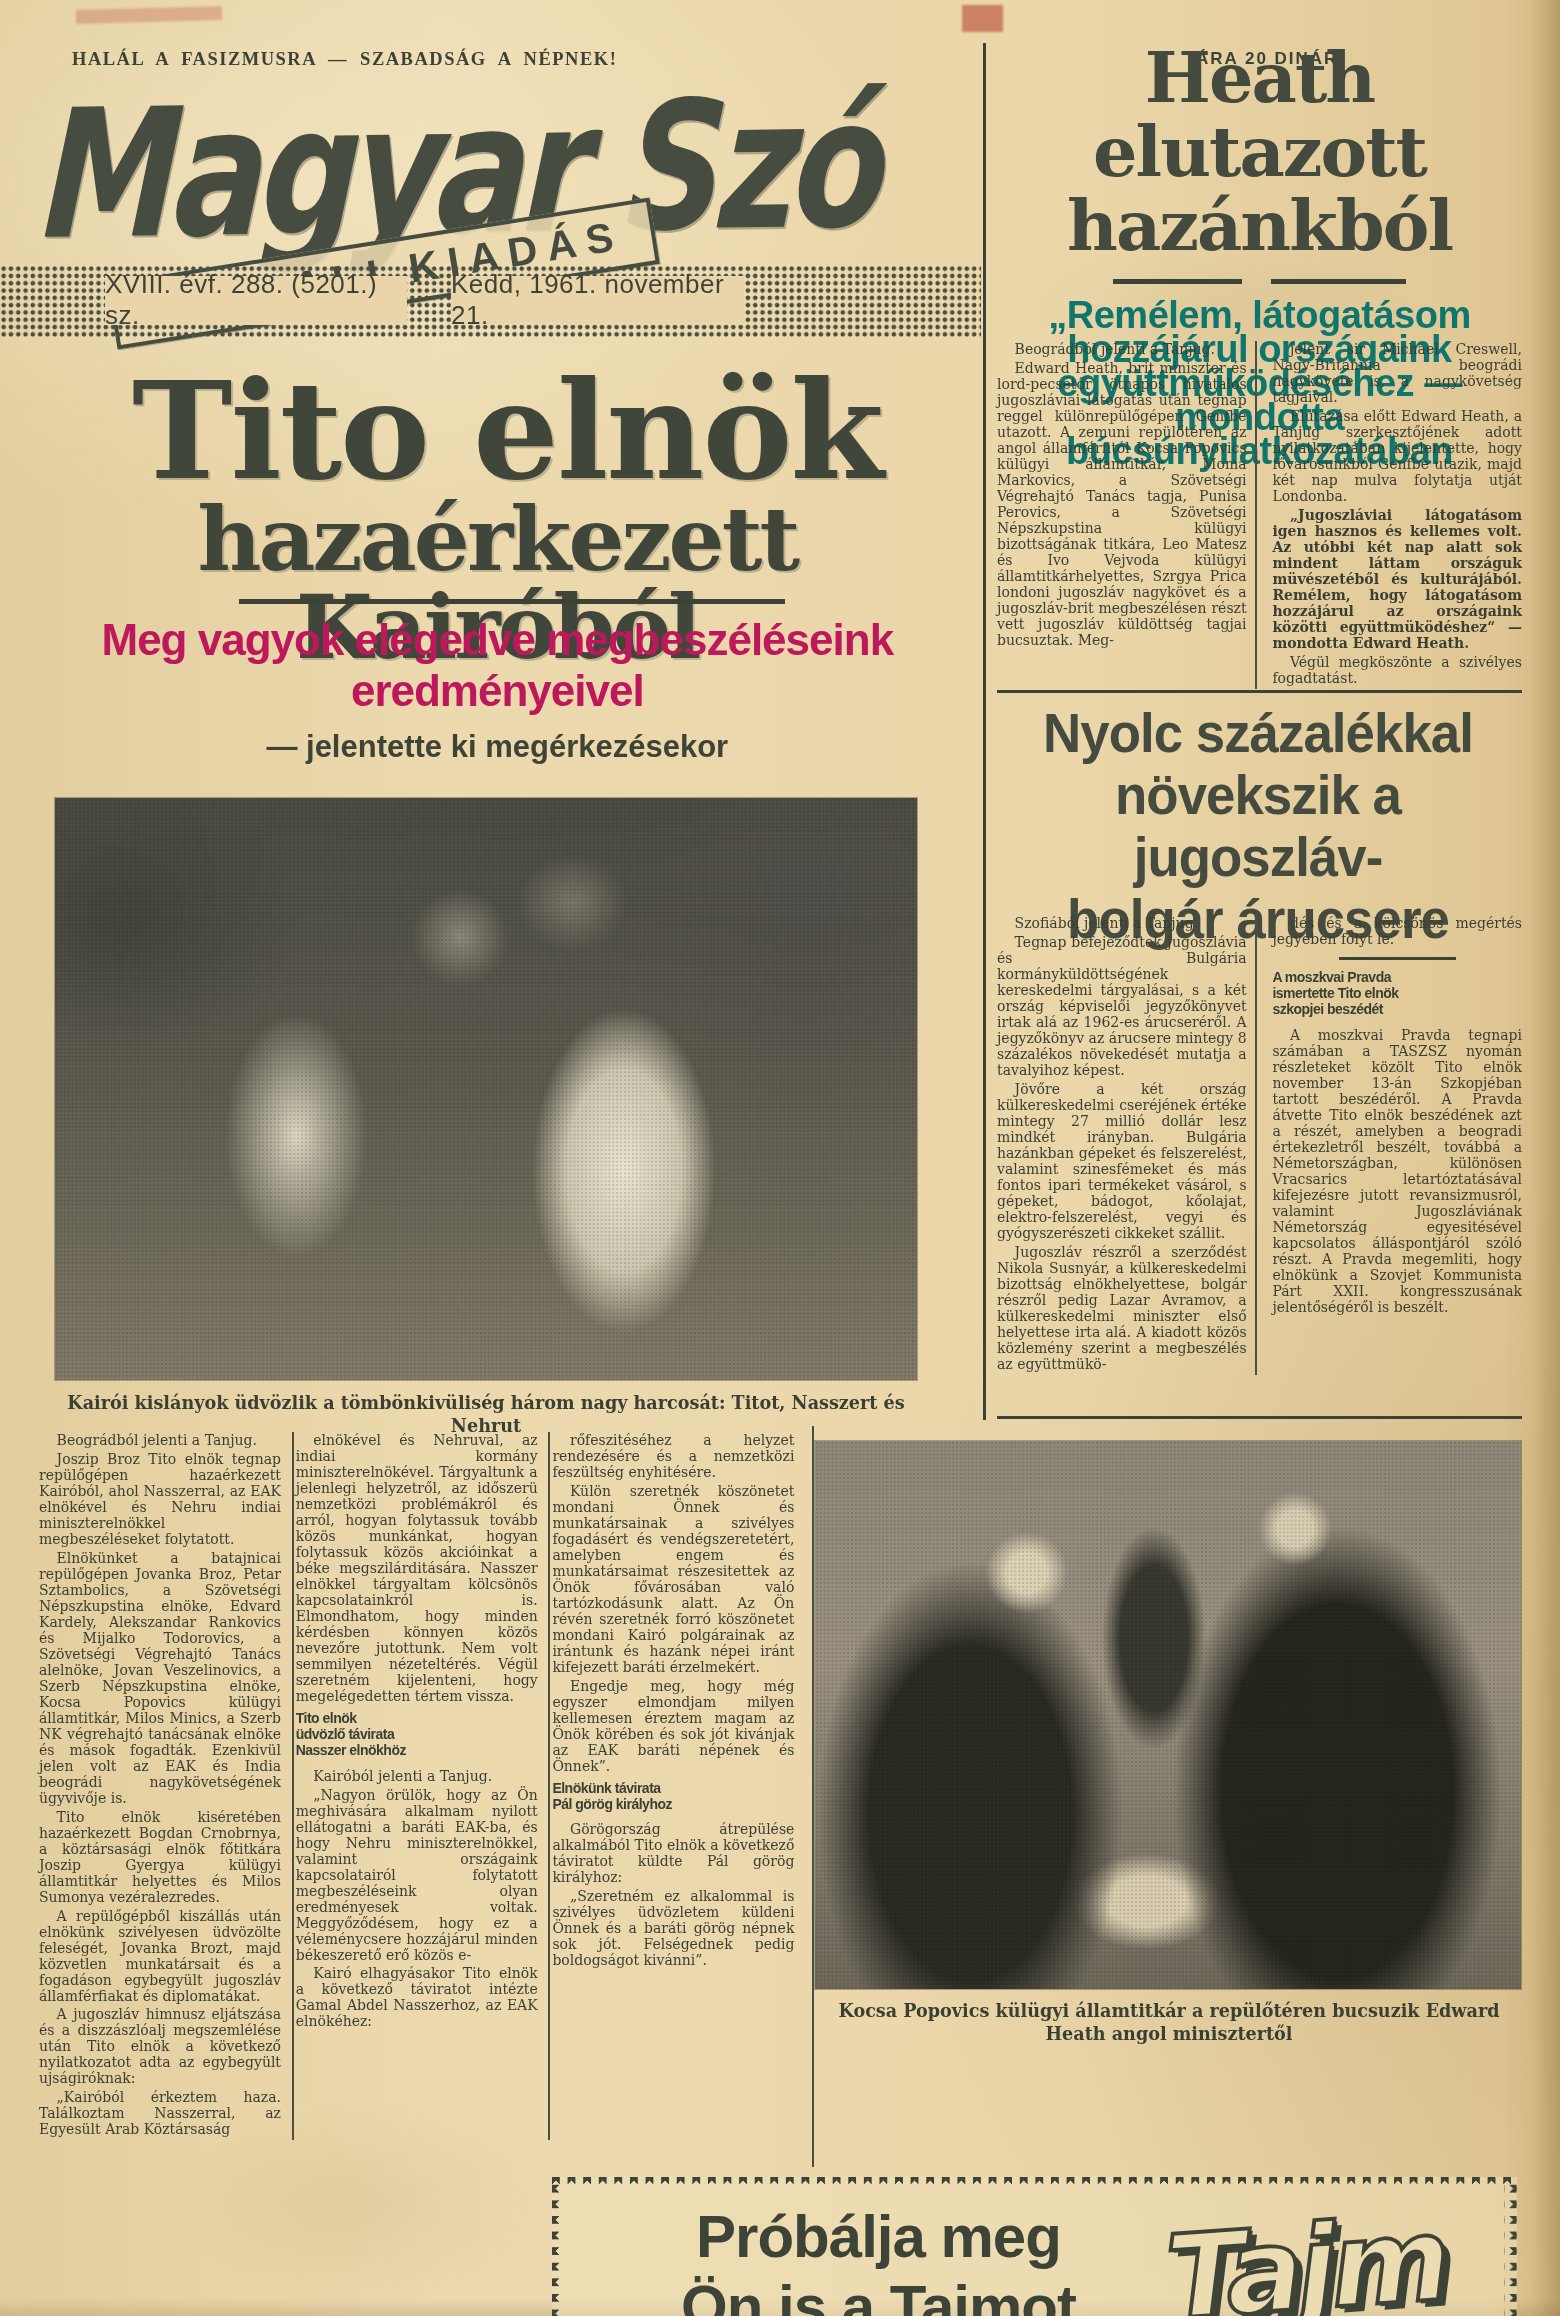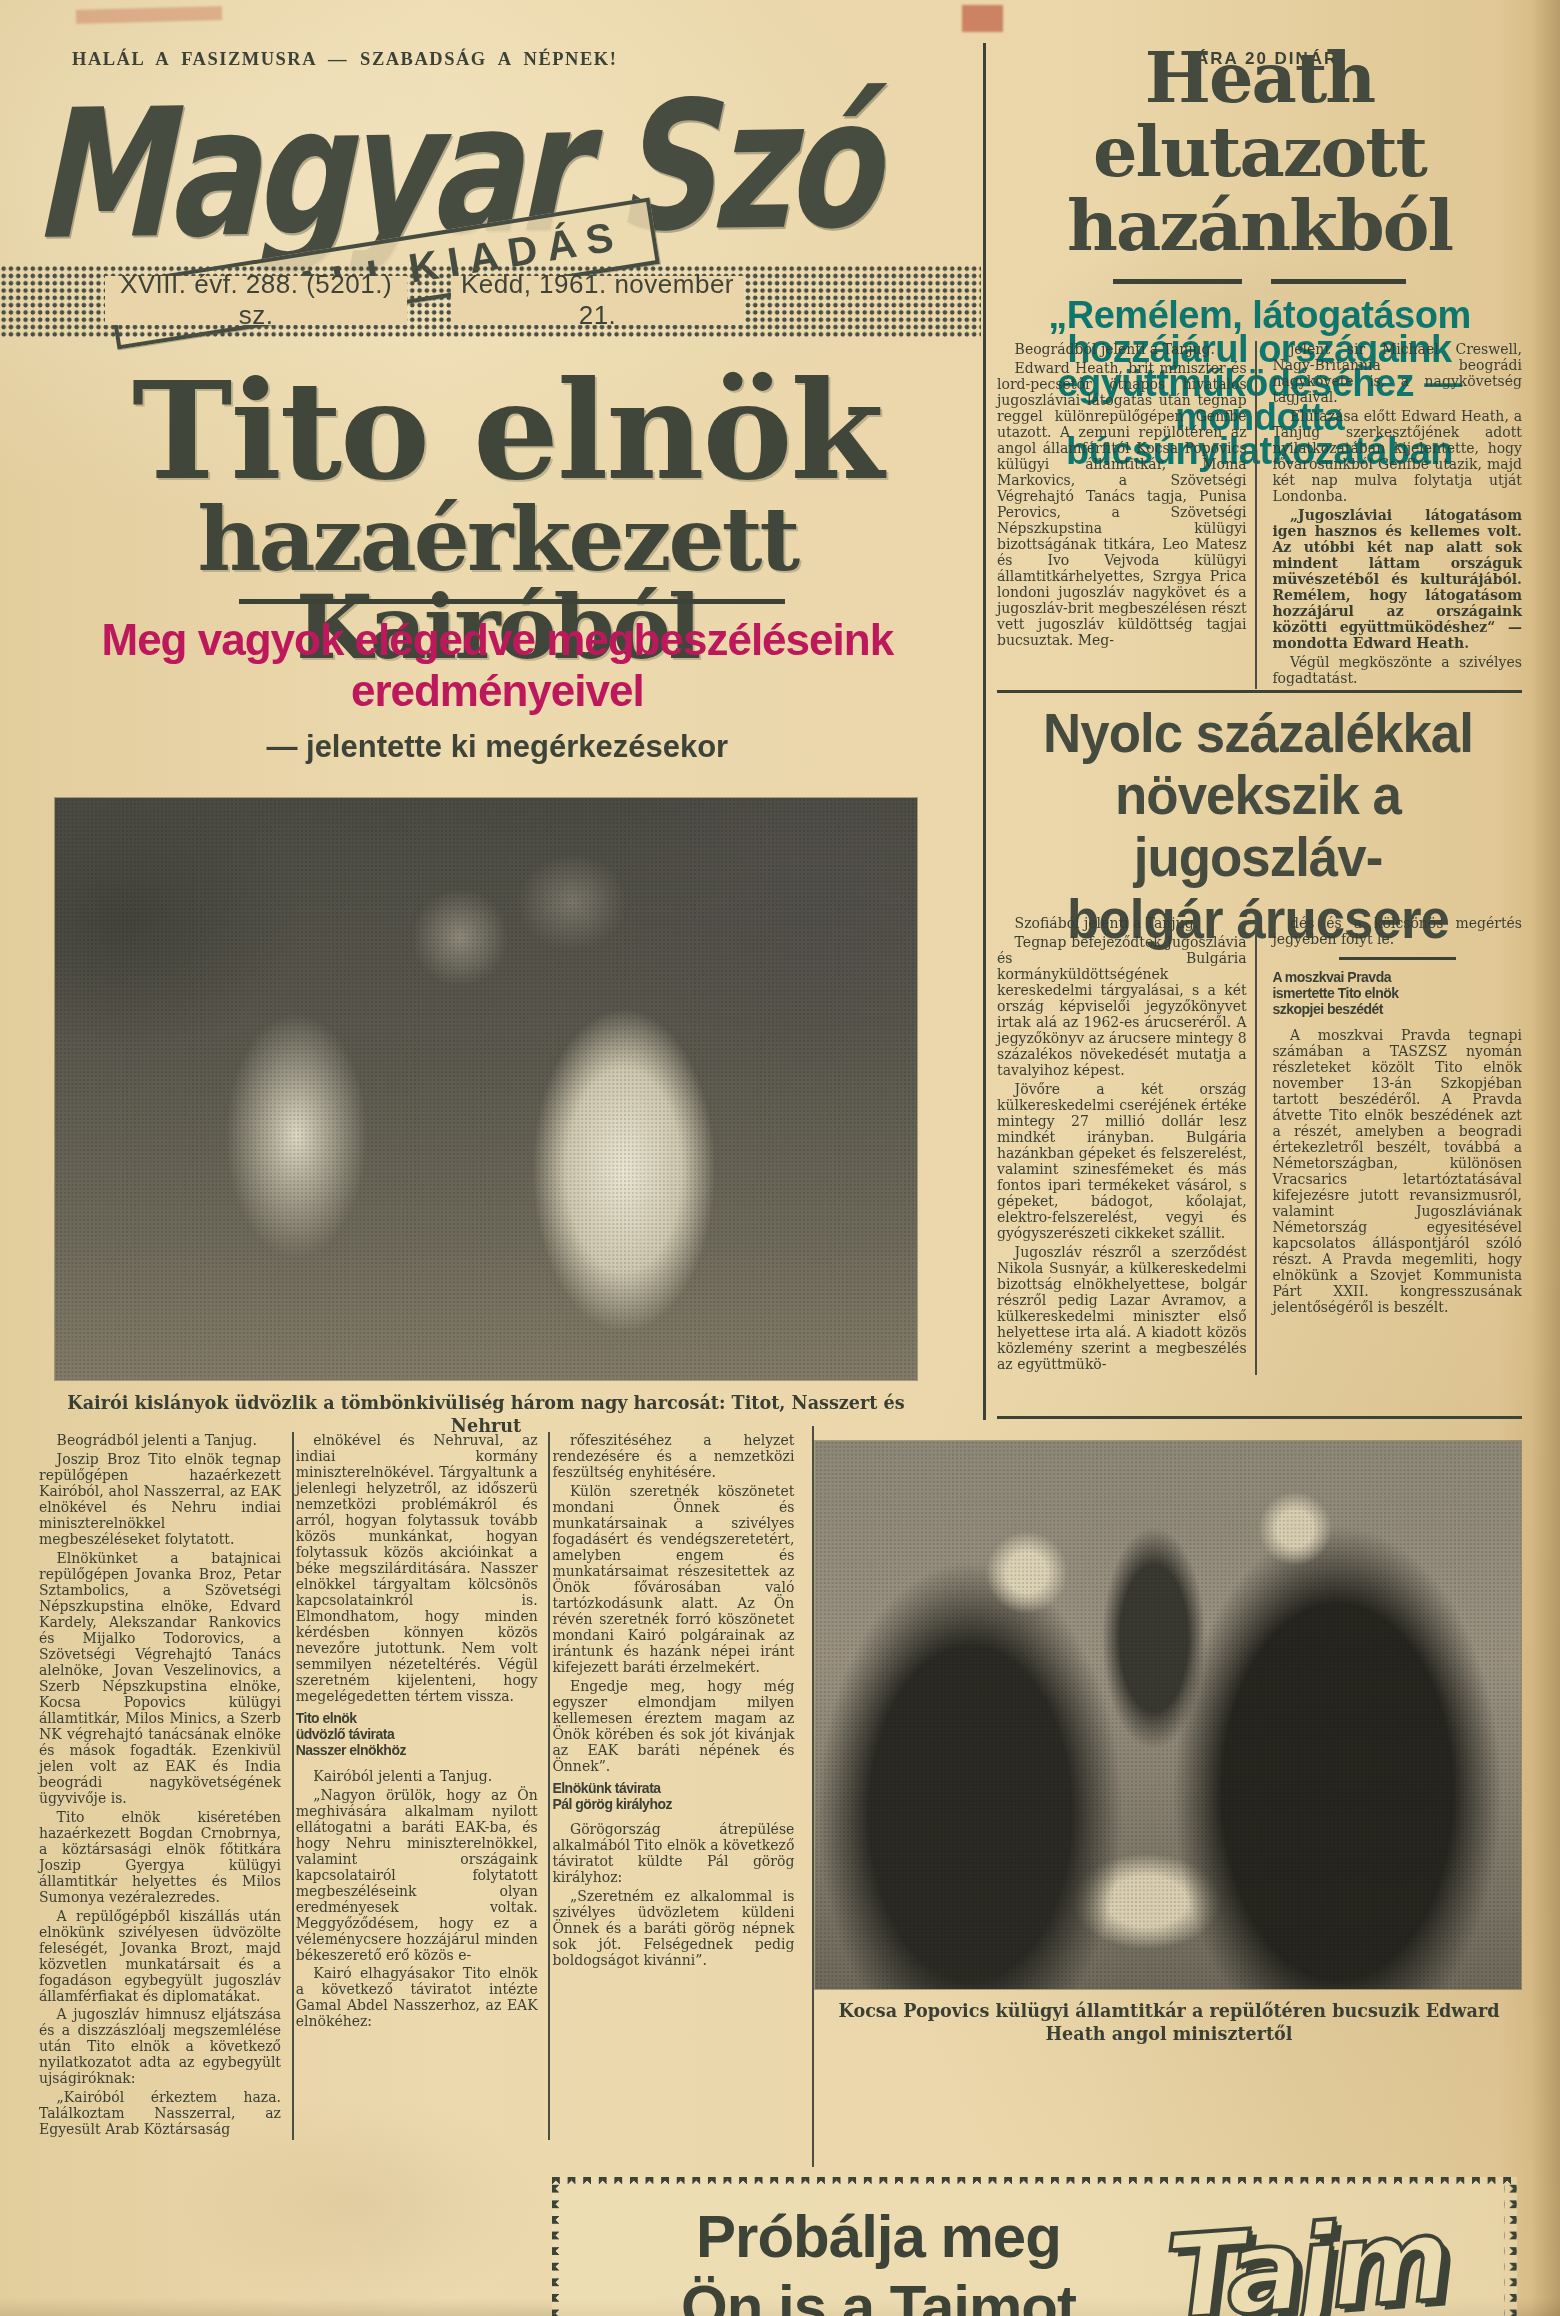--- a/index.html
+++ b/index.html
@@ -44,21 +44,21 @@
     text-shadow:2px 2px 0 rgba(60,66,52,.35);white-space:nowrap;}
   .stamp{position:absolute;left:109px;top:240px;transform:rotate(-9deg);
     border:4.9px solid #474c41;padding:5.9px 29px;background:rgba(236,218,175,.88);
     font-family:"Liberation Sans",sans-serif;font-weight:bold;font-size:41px;
     letter-spacing:9.8px;color:#474c41;white-space:nowrap;box-shadow:1px 1px 0 rgba(60,66,52,.3);}
   .dateband{position:absolute;left:0;top:265px;width:981px;height:72px;
     background-image:radial-gradient(circle,#4a4f43 2px, transparent 2.6px);
     background-size:7.3px 7.3px;}
   .dateband .box{position:absolute;top:10.7px;height:49px;background:var(--paper);
     display:flex;align-items:center;justify-content:center;
-    font-family:"Liberation Sans",sans-serif;font-size:26px;letter-spacing:0.5px;color:#3e4338;text-align:center;}
+    font-family:"Liberation Sans",sans-serif;font-size:26px;letter-spacing:0.5px;color:#3e4338;}
   .dateband .box.issue{left:105px;width:302px;}
   .dateband .box.date{left:451px;width:293px;}
 
   .vrule-main{position:absolute;left:983px;top:43px;width:2.9px;height:1377px;background:var(--ink);}
 
   
   .heath{position:absolute;left:997px;top:41px;width:525px;}
   .hl-serif{font-family:"DejaVu Serif",serif;font-weight:bold;text-align:center;color:#444a3e;}
   .heath .headline{font-size:70px;line-height:74px;letter-spacing:-2px;}
   .heath .headline p{margin:0;}

